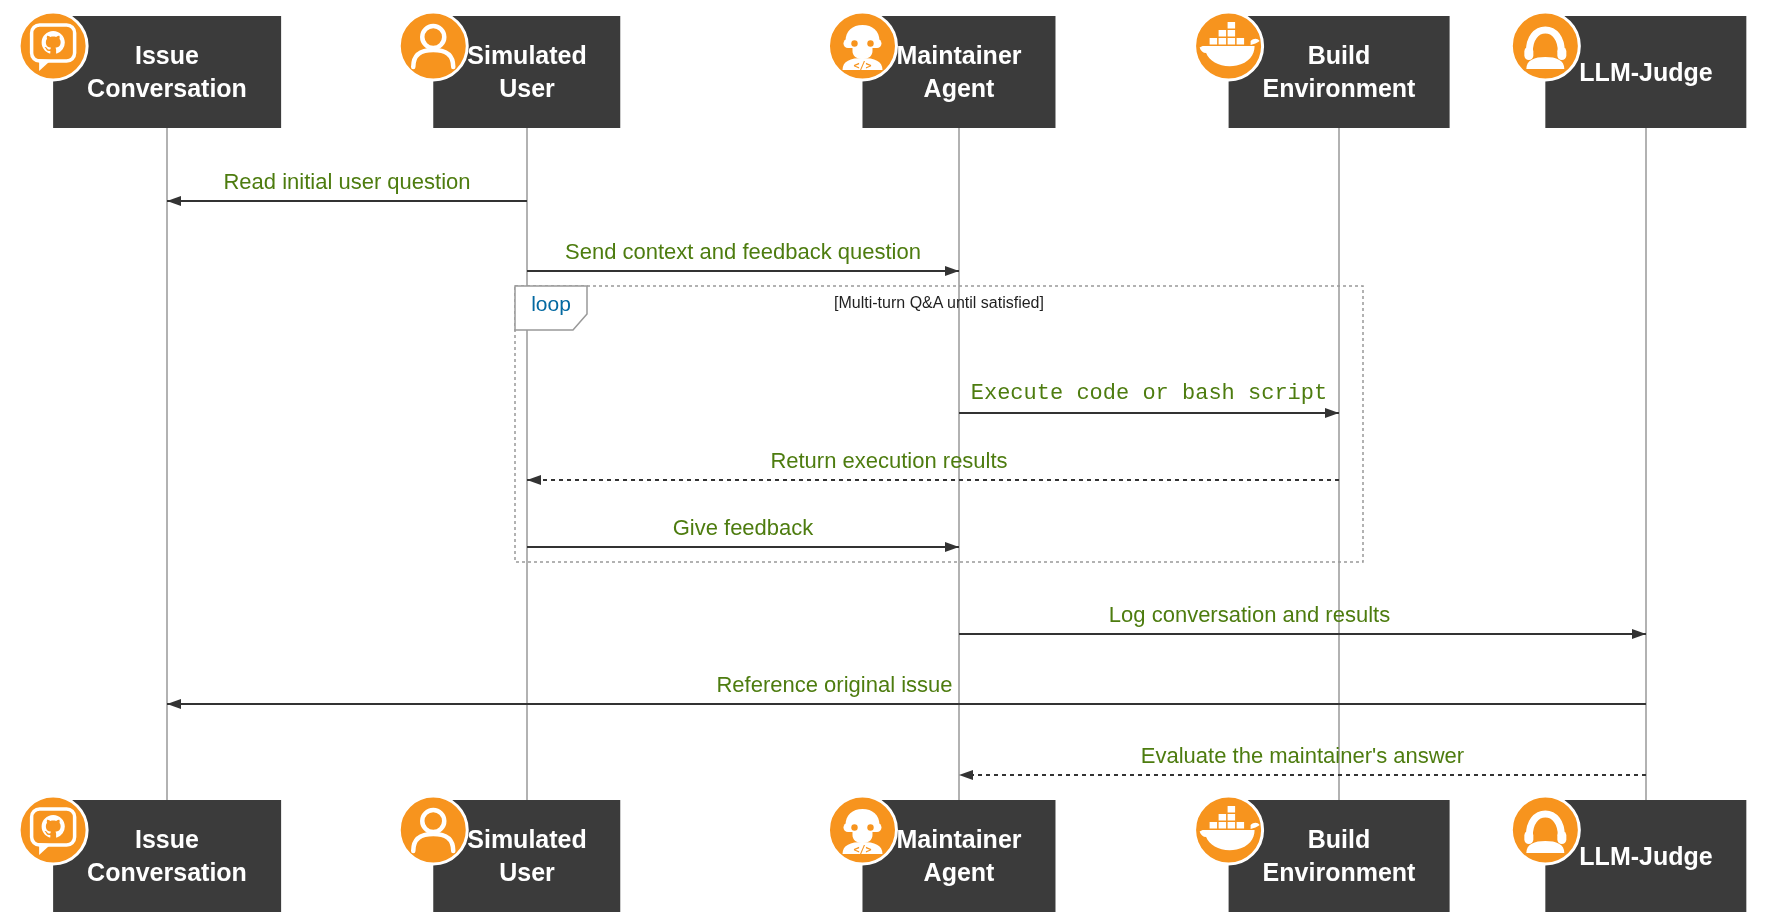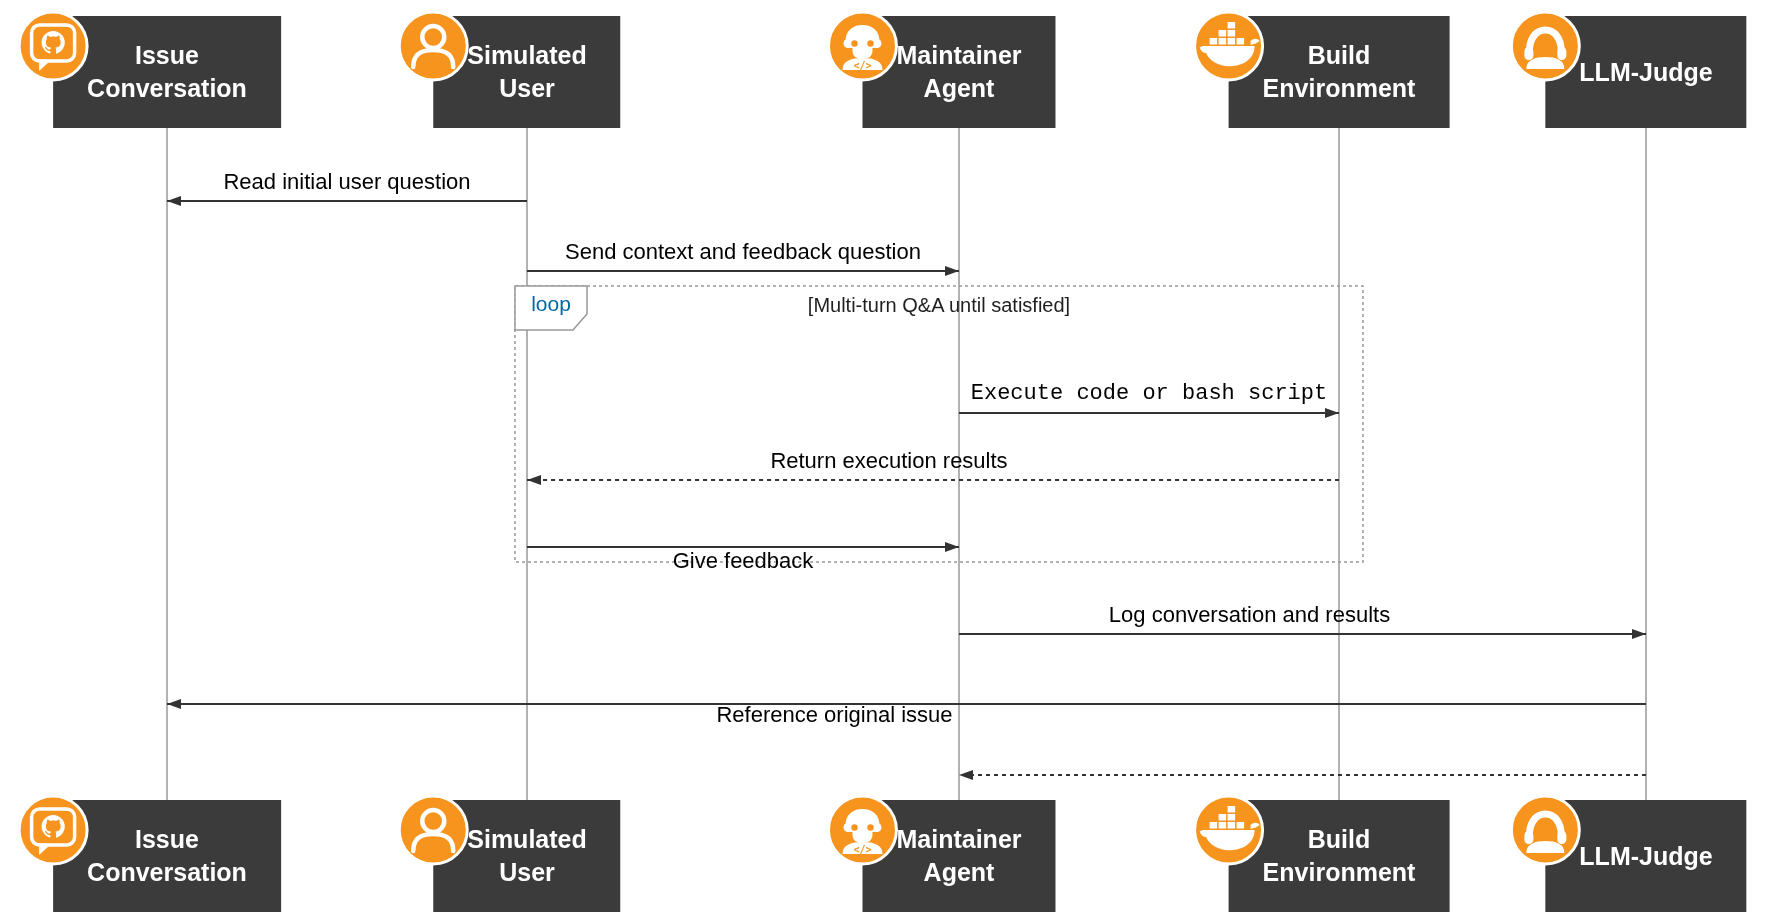--- a/index.html
+++ b/index.html
@@ -8,29 +8,29 @@
   #stage svg.canvas { position: absolute; left: 0; top: 0; }
   .actor { position: absolute; transform: translateX(-50%); z-index: 3; }
   .actor-box {
     background: #3B3B3B; color: #ffffff; height: 112px;
     display: flex; flex-direction: column; justify-content: center; align-items: center;
     padding: 0 34px; box-sizing: border-box;
     font-size: 25px; font-weight: bold; line-height: 1.32; white-space: nowrap;
   }
   .actor-icon { position: absolute; left: 0; top: -6px; transform: translateX(-50%); z-index: 4; line-height: 0; }
   .msg-label {
-    position: absolute; text-align: center; font-size: 22px; color: #000000;
+    position: absolute; text-align: center; font-size: 22px; color: #4d7c0f;
     height: 30px; line-height: 30px; white-space: nowrap; z-index: 2;
   }
   .loop-title {
     position: absolute; font-size: 21px; font-weight: 500; color: #0369a1;
     display: flex; align-items: center; justify-content: center;
     padding-bottom: 8px; box-sizing: border-box; z-index: 2;
   }
-  .loop-cond { position: absolute; text-align: center; font-size: 20px; color: #1F1F1F; white-space: nowrap; z-index: 2; }
+  .loop-cond { position: absolute; text-align: center; font-size: 16px; color: #1F1F1F; white-space: nowrap; z-index: 2; }
 </style>
 </head>
 <body>
 
 <div id="stage" style="width: 1772px; height: 914px;">
     <svg class="canvas" width="1772" height="914">
       <defs>
         <marker id="arrow" markerWidth="16" markerHeight="12" refX="14" refY="5" orient="auto" markerUnits="userSpaceOnUse">
           <path d="M0,0 L14,5 L0,10 Z" fill="#333333"></path>
         </marker>
@@ -190,18 +190,19 @@
           <path d="M17 59 C17 50 25 47 36 47 C47 47 55 50 55 59 Z" fill="#fff"></path>
         </svg></div>
       <div class="actor-box">
         <div>LLM-Judge</div>
       </div>
     </div>
     <div class="msg-label" style="left: 167px; top: 167px; width: 360px;">Read initial user question</div>
     <div class="msg-label" style="left: 527px; top: 237px; width: 432px;">Send context and feedback question</div>
     <div class="msg-label" style="left: 959px; top: 379px; width: 380px; font-family: Liberation Mono, monospace;">Execute code or bash script</div>
     <div class="msg-label" style="left: 527px; top: 446px; width: 724px;">Return execution results</div>
-    <div class="msg-label" style="left: 527px; top: 513px; width: 432px; margin-top: 33px;">Give feedback</div>
+    <div class="msg-label" style="left: 527px; top: 513px; width: 432px;">Give feedback</div>
     <div class="msg-label" style="left: 959px; top: 600px; width: 581px;">Log conversation and results</div>
-    <div class="msg-label" style="left: 167px; top: 670px; width: 1335px; margin-top: 30px;">Reference original issue</div>
+    <div class="msg-label" style="left: 167px; top: 670px; width: 1335px;">Reference original issue</div>
+    <div class="msg-label" style="left: 959px; top: 741px; width: 687px;">Evaluate the maintainer's answer</div>
     <div class="loop-title" style="left: 515px; top: 286px; width: 72px; height: 44px;">loop</div>
     <div class="loop-cond" style="left: 515px; top: 294px; width: 848px;">[Multi-turn Q&amp;A until satisfied]</div>
   </div>
 
 </body></html>

